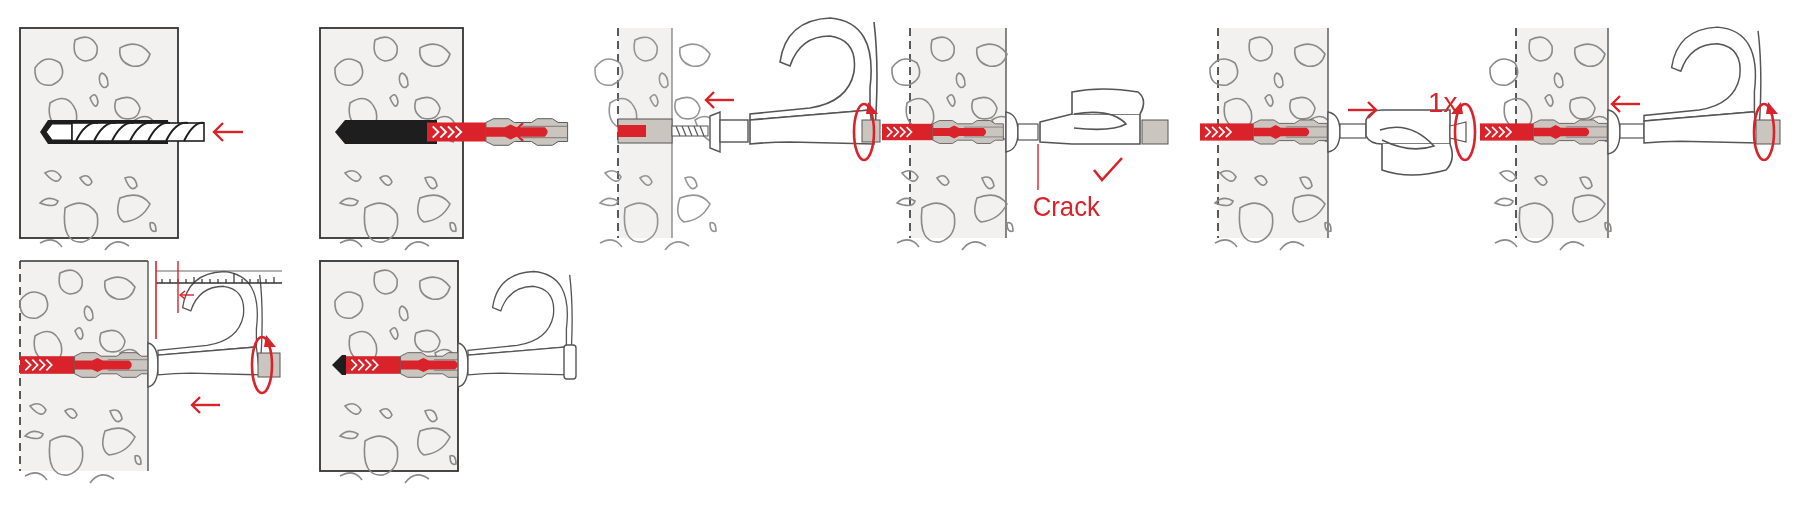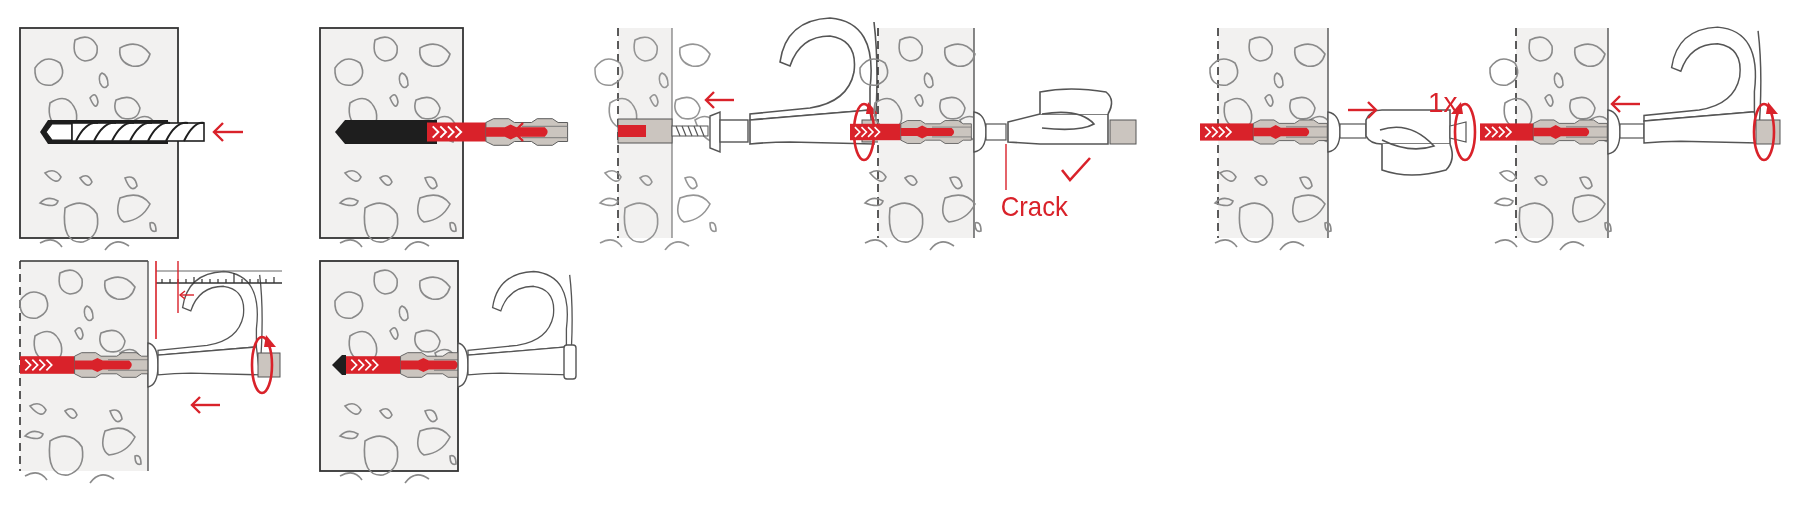--- a/index.html
+++ b/index.html
@@ -107,21 +107,21 @@
     <g transform="translate(254,112)">
         <use href="#rotate-cw"></use>
       </g>
     <g>
       <line x1="97" y1="80" x2="124" y2="80" stroke="#d9222a" stroke-width="2.4"></line>
       <path d="M104 72 l-8 8 l8 8" fill="none" stroke="#d9222a" stroke-width="2.4"></path>
     </g>
   </svg>
 </div>
 
-<div class="step" style="left:870px; top:20px;text-align:center;">
+<div class="step" style="left:902px; top:20px;text-align:center;">
   <svg viewBox="0 0 270 230">
     <rect x="8" y="8" width="96" height="210" fill="#f2f1f0" stroke="none"></rect>
     <line x1="8" y1="8" x2="8" y2="218" stroke="#333" stroke-width="1.6" stroke-dasharray="8 5"></line>
     <line x1="104" y1="8" x2="104" y2="218" stroke="#555" stroke-width="1.4"></line>
     <use href="#aggregate" x="-25" y="8"></use>
     <g transform="translate(-20,112) scale(0.82)">
         <use href="#dowel"></use>
       </g>
     <path d="M104 92 q12 2 12 20 q0 18 -12 20z" fill="#ffffff" stroke="#555" stroke-width="1.4"></path>
     <rect x="116" y="104" width="20" height="16" fill="#ffffff" stroke="#555" stroke-width="1.2"></rect>

